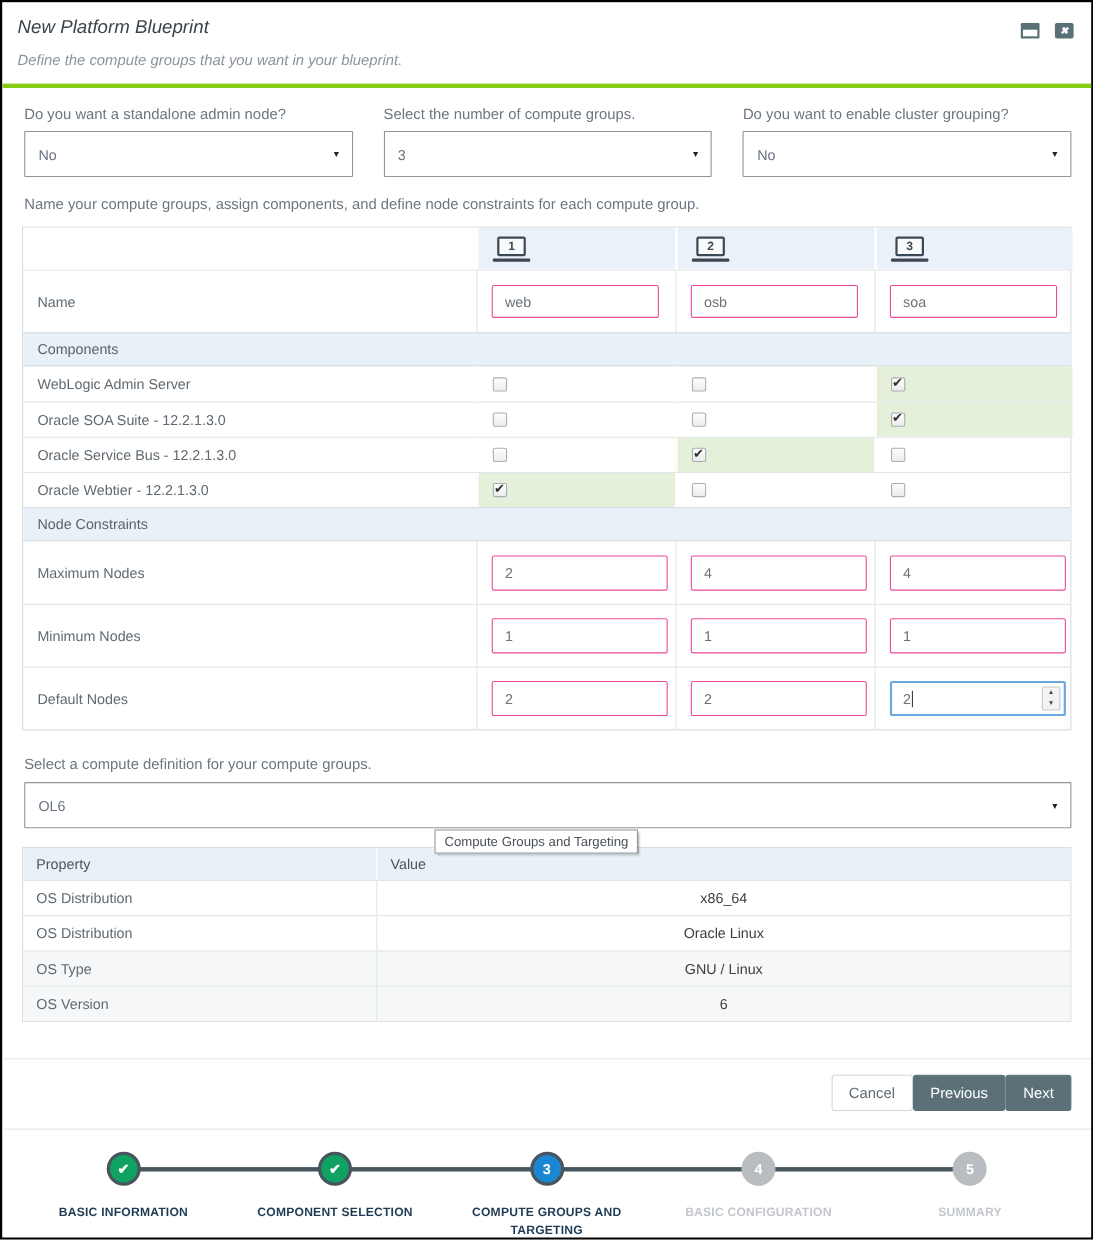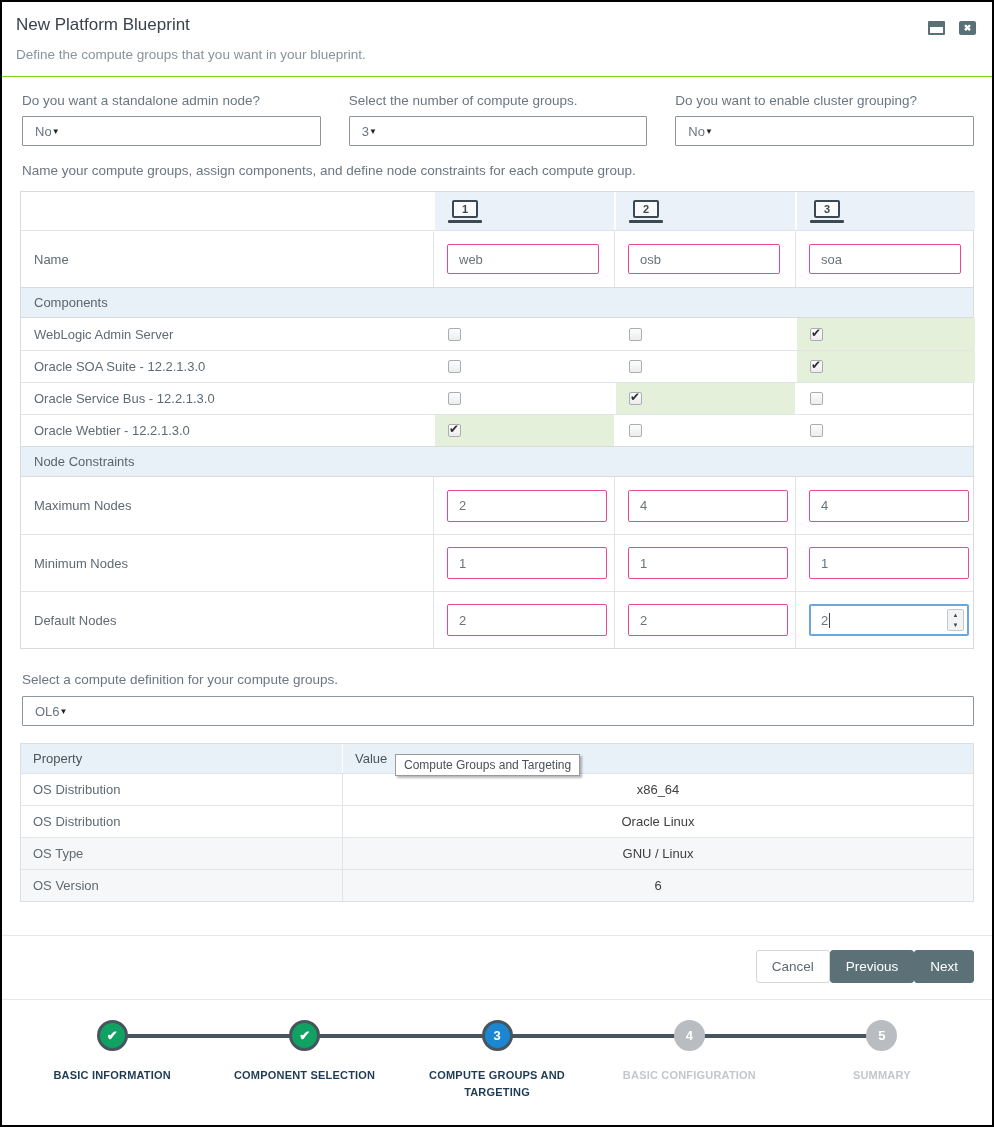--- a/index.html
+++ b/index.html
@@ -10,35 +10,35 @@
     color: #5f6a72;
   }
   .dialog {
     position: relative;
     width: 994px; height: 1127px;
     border: 2px solid #000;
     background: #fff;
     overflow: hidden;
   }
   
-  .dlg-header { padding: 13px 16px 14px 14px; border-bottom: 1px solid #84cc16; position: relative; }
+  .dlg-header { padding: 13px 16px 14px 14px; border-bottom: 4px solid #84cc16; position: relative; font-style: italic; }
   .dlg-title { font-size: 17px; color: #39434b; font-weight: 400; }
   .dlg-subtitle { font-size: 13.5px; color: #8a939b; margin-top: 12px; }
   .win-controls { position: absolute; top: 19px; right: 16px; display: flex; gap: 14px; align-items: center; }
   .win-max { width: 17px; height: 14px; background: #5a7077; border-radius: 1px; position: relative; cursor: pointer; }
   .win-max::after { content:""; position: absolute; left: 2px; right: 2px; top: 6px; bottom: 2px; background: #fff; }
   .win-close { width: 17px; height: 14px; background: #5a7077; border-radius: 2px; color: #fff;
     font-size: 9px; font-weight: bold; text-align: center; line-height: 14px; cursor: pointer; }
   
   .questions { display: flex; gap: 28px; margin: 16px 18px 0 20px; }
   .question { flex: 1; }
   .q-label { font-size: 13.5px; color: #6b7680; margin-bottom: 8px; }
   .select {
-    height: 30px; border: 1px solid #8e959b; background: #fff; border-radius: 1px;
-    display: flex; align-items: center; 
+    height: 42px; border: 1px solid #8e959b; background: #fff; border-radius: 1px;
+    display: flex; align-items: center; justify-content: space-between;
     padding: 0 10px 0 12px; font-size: 13px; color: #6b7480; cursor: pointer;
   }
   .select .arrow { font-size: 8px; color: #222; }
   .instruction { font-size: 13.5px; color: #6b7680; margin: 17px 20px 0 20px; }
   
   .ctable { margin: 13px 18px 0 18px; border: 1px solid #d8dcdf; }
   .crow { display: grid; grid-template-columns: 412px 181px 181px 180px; }
   .crow + .crow { border-top: 1px solid #e2e5e7; }
   .ccell { border-left: 1px solid #e2e5e7; display: flex; align-items: center; padding-left: 13px; }
   .ccell:first-child { border-left: none; }

